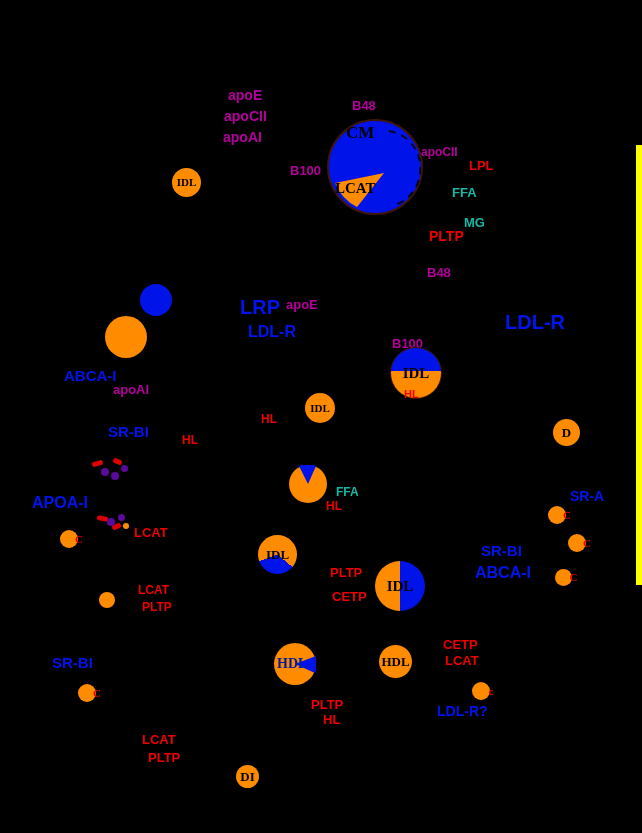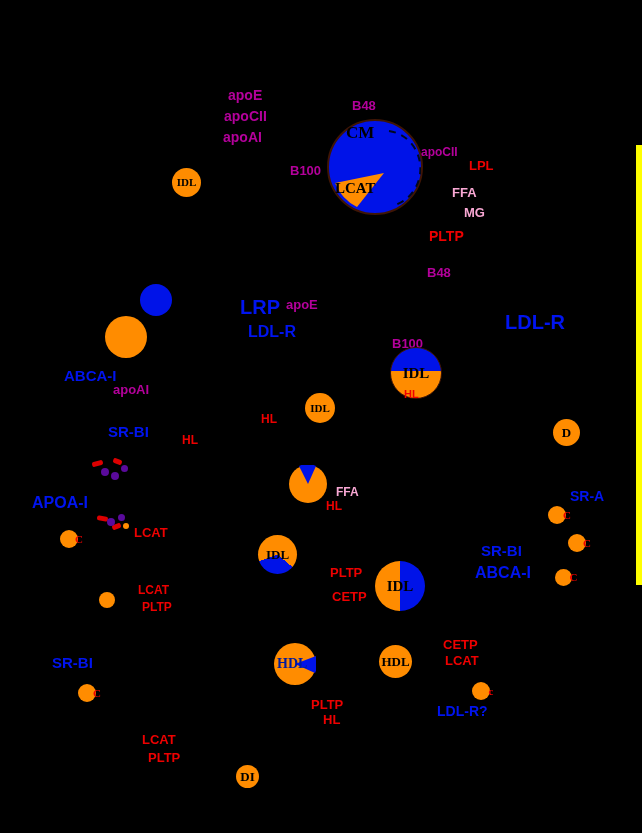--- a/index.html
+++ b/index.html
@@ -4,21 +4,21 @@
 <style>
   html,body{margin:0;padding:0;background:#000;}
   #stage{
     position:relative;width:642px;height:833px;background:#000;overflow:hidden;
     font-family:"Liberation Sans","DejaVu Sans",sans-serif;
   }
   .lbl{position:absolute;font-weight:bold;white-space:nowrap;line-height:1;}
   .magenta{color:#b4009b;}
   .red{color:#ee0000;padding-left:20px;}
   .blue{color:#0014f0;}
-  .violet{color:#f9a8d4;}
+  .violet{color:#14b8a6;}
   .blk{color:#000;}
   .navy{color:#001a9e;}
   .p{position:absolute;border-radius:50%;display:flex;align-items:center;justify-content:center;font-weight:bold;font-family:Liberation Serif, serif;}
   .p svg{position:absolute;left:0;top:0;}
   .dot{position:absolute;border-radius:50%;}
   .bar{position:absolute;border-radius:2px;}
   .inlbl{position:absolute;font-weight:bold;white-space:nowrap;line-height:1;}
 </style>
 </head>
 <body>
@@ -40,21 +40,21 @@
       <path d="M55,52 L6,62 A46,46 0 0 0 28,86 Z" fill="#ff8c00"></path>
       <path d="M60,10 A36,38 0 0 1 66,84" fill="none" stroke="#000820" stroke-width="2" stroke-dasharray="7,6"></path>
     </svg>
     <span class="inlbl blk" style="left:17px;top:3px;font-size:17px">CM</span>
     <span class="inlbl blk" style="left:6px;top:60px;font-size:15px">LCAT</span>
   </div>
 
   <div class="lbl magenta" style="left:421px;top:146px;font-size:12px">apoCII</div>
   <div class="lbl red" style="left:449px;top:159px;font-size:13px">LPL</div>
   <div class="lbl violet" style="left:452px;top:186px;font-size:13px">FFA</div>
-  <div class="lbl violet" style="left:464px;top:206px;font-size:13px">MG</div>
+  <div class="lbl violet" style="left:464px;top:216px;font-size:13px">MG</div>
   <div class="lbl red" style="left:409px;top:229px;font-size:14px">PLTP</div>
 
   <div class="lbl blue" style="left:240px;top:297px;font-size:20px">LRP</div>
   <div class="lbl magenta" style="left:286px;top:298px;font-size:13px">apoE</div>
   <div class="lbl blue" style="left:248px;top:324px;font-size:16px">LDL-R</div>
 
   <div class="lbl magenta" style="left:427px;top:266px;font-size:13px">B48</div>
   <div class="lbl blue" style="left:505px;top:312px;font-size:20px">LDL-R</div>
 
   <div class="lbl magenta" style="left:392px;top:337px;font-size:13px">B100</div>

